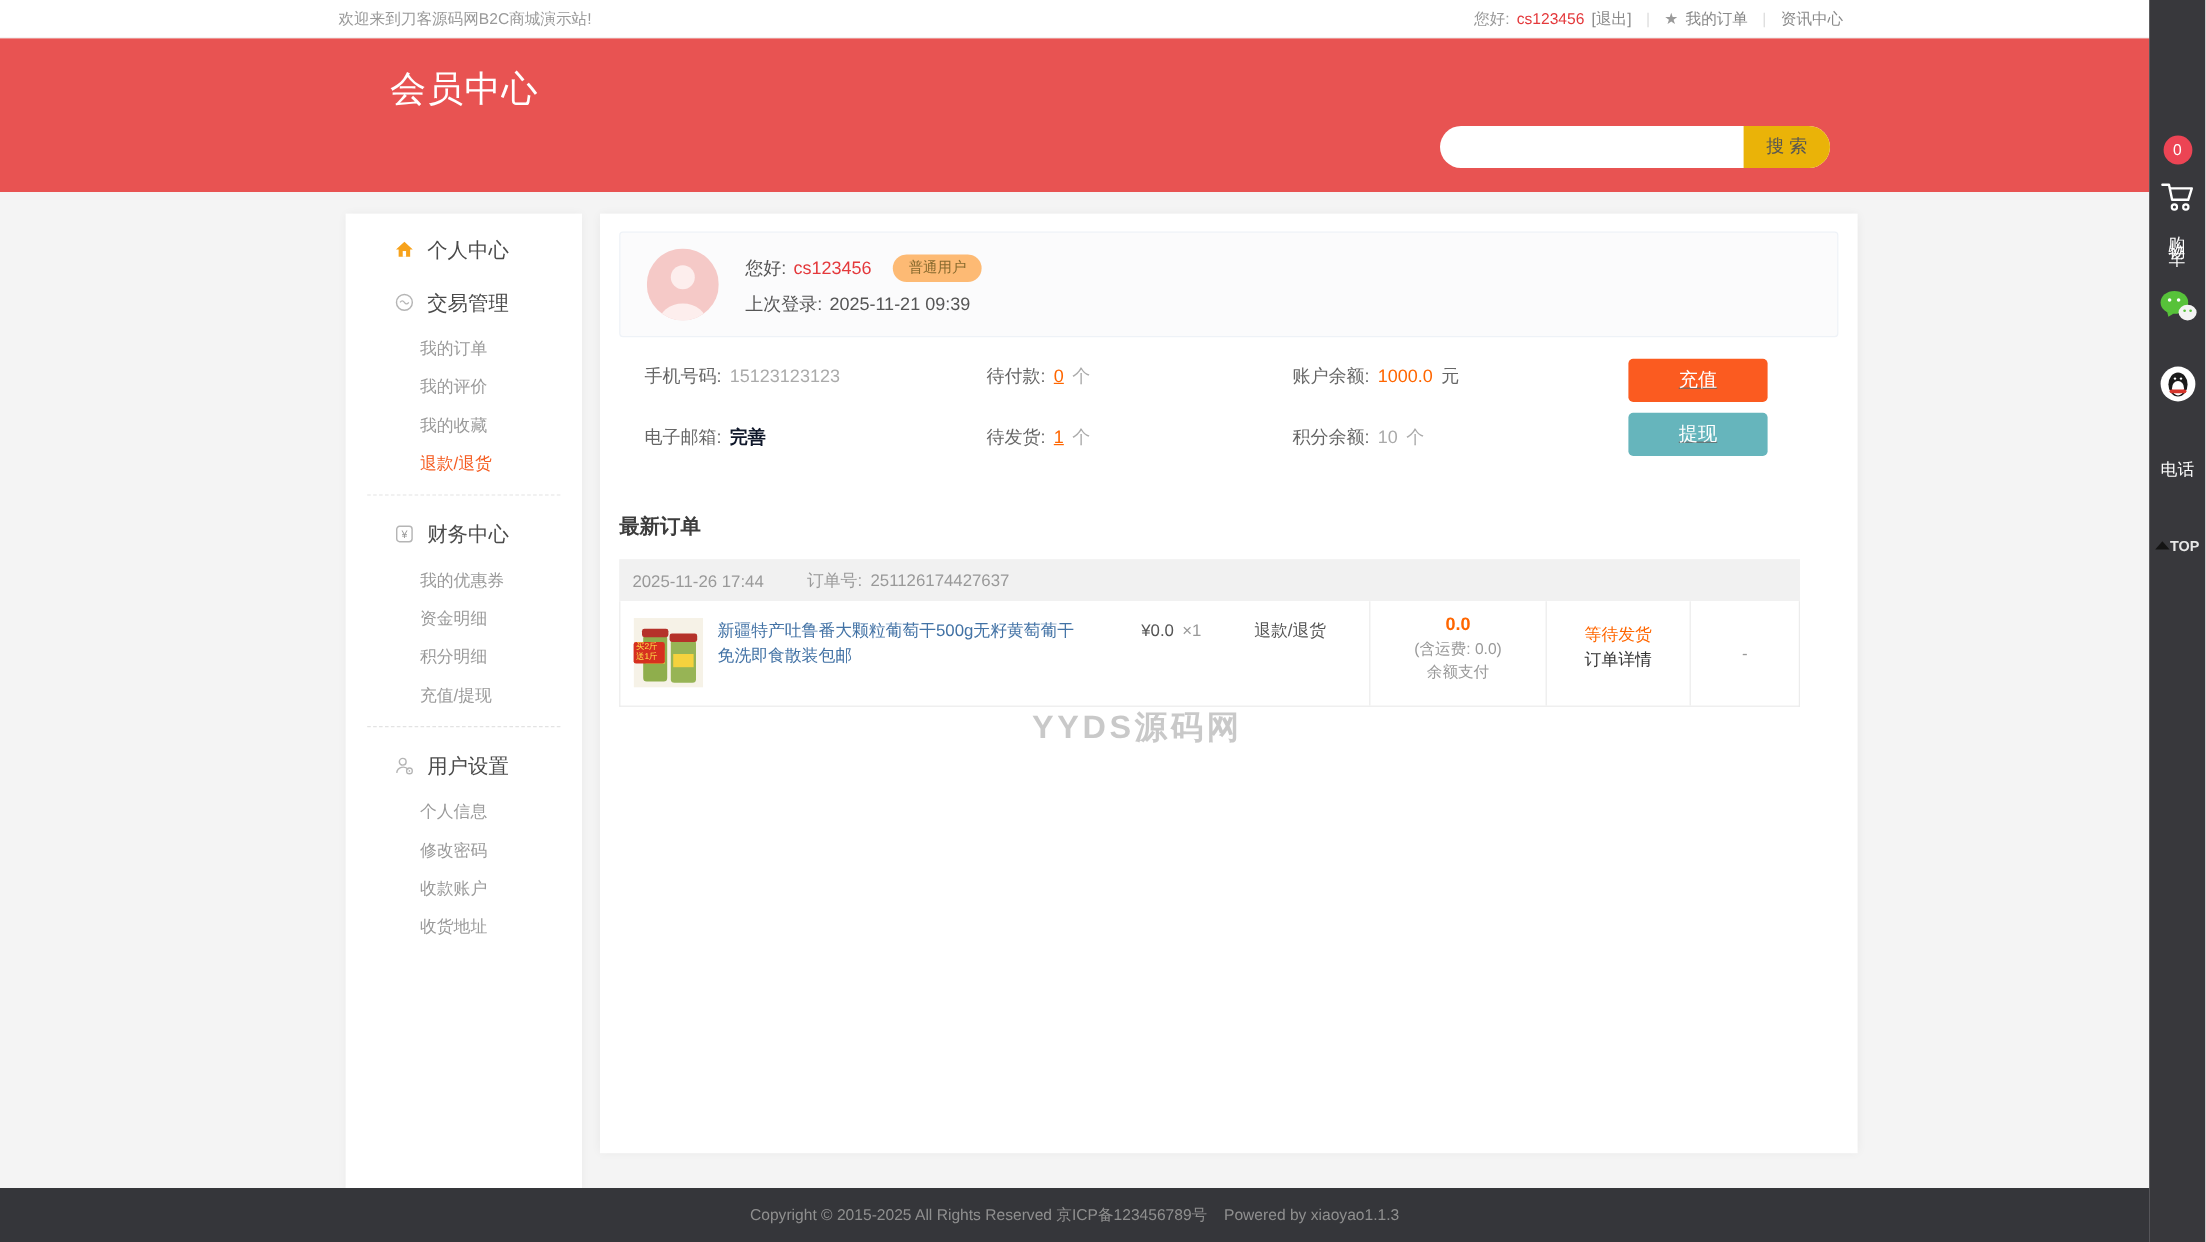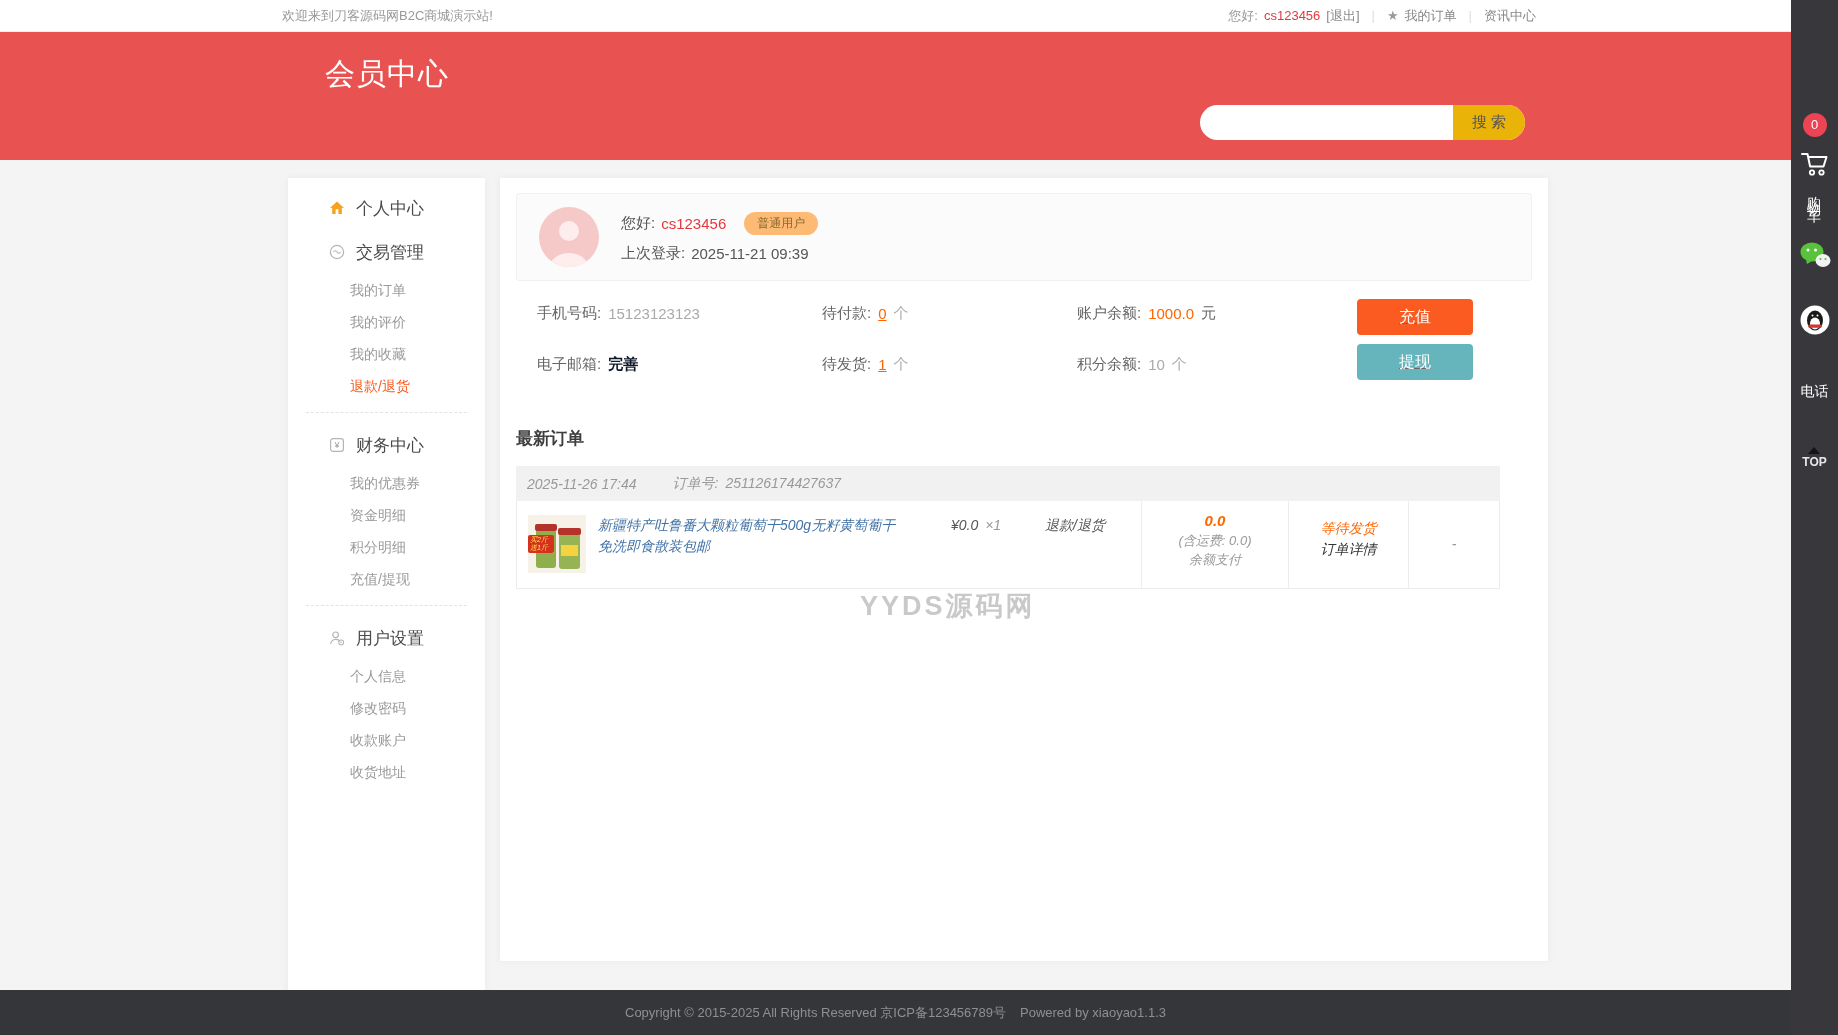--- a/index.html
+++ b/index.html
@@ -49,21 +49,21 @@
   .val-muted { color:#aaa; }
   .link-blue { color:#0f172a; text-decoration:none; cursor:pointer;font-weight:bold; }
   .count-orange { color:#f60; text-decoration:underline; cursor:pointer; }
   .num-orange { color:#f60; }
   .btn-col { position:absolute; right:59px; top:0; display:flex; flex-direction:column; gap:9px;text-decoration:underline; }
   .btn { width:116px; height:36px; border:none; border-radius:4px; color:#fff; font-size:16px; cursor:pointer; }
   .btn-recharge { background:#fb5b20; }
   .btn-withdraw { background:#66b5bc; }
 
   .orders-title { margin-top:46px; font-size:17px; color:#3d3d3d; }
-  .order-table { margin-top:16px; width:984px;font-style:italic; }
+  .order-table { margin-top:16px; width:984px; }
   .order-head { height:35px; background:#f1f1f1; display:flex; align-items:center; font-size:14px; color:#999; }
   .order-head .o-date { margin-left:11px; }
   .order-head .o-no-group { margin-left:36px; display:flex; gap:7px; }
   .order-row { height:88px; border:1px solid #ececec; border-top:none; display:flex; background:#fff; }
   .cell-product { width:624px; display:flex; align-items:flex-start; padding:14px 0 0 11px; }
   .p-img { position:relative; width:58px; height:58px; flex:0 0 auto; cursor:pointer; }
   .p-badge { position:absolute; left:0; top:20px; width:26px; background:#d6301f; color:#ffe84a; font-size:7px; line-height:8px; padding:1px 2px; border-radius:2px; }
   .p-title { width:310px; margin-left:12px; font-size:14px; line-height:21px; color:#4272a5; text-decoration:none; cursor:pointer; }
   .p-price { margin-left:43px; white-space:nowrap; font-size:14px; padding-top:2px; }
   .p-price .pp { color:#555; } .p-price .qty { color:#999; margin-left:3px; }
@@ -83,21 +83,21 @@
 
   
   .side-toolbar { position:absolute; right:0; top:0; width:47px; height:1035px; background:#38383c; display:flex; flex-direction:column; align-items:center; padding-top:113px; }
   .cart-badge { width:24px; height:24px; border-radius:50%; background:#ec4454; color:#fff; font-size:13px; line-height:24px; text-align:center; }
   .tool-icon { cursor:pointer; }
   .cart-icon { margin-top:12px; }
   .v-text { margin-top:8px; writing-mode:vertical-rl; text-orientation:upright; color:#fff; font-size:14px; letter-spacing:6px; cursor:pointer; }
   .wechat-icon { margin-top:38px; }
   .qq-icon { margin-top:36px; }
   .phone-label { margin-top:48px; color:#fff; font-size:14px; cursor:pointer; }
-  .top-block { margin-top:46px; display:flex; flex-direction:column; align-items:center; cursor:pointer; }
+  .top-block { margin-top:46px; display:flex; align-items:center; cursor:pointer; }
   .top-arrow { width:0; height:0; border-left:6px solid transparent; border-right:6px solid transparent; border-bottom:7px solid #141414; }
   .top-label { color:#e8e8e8; font-size:12px; font-weight:bold; margin-top:1px; }
 </style>
 </head>
 <body>
 
 <div class="page">
 
   <div class="topbar">
     <div class="topbar-inner">

